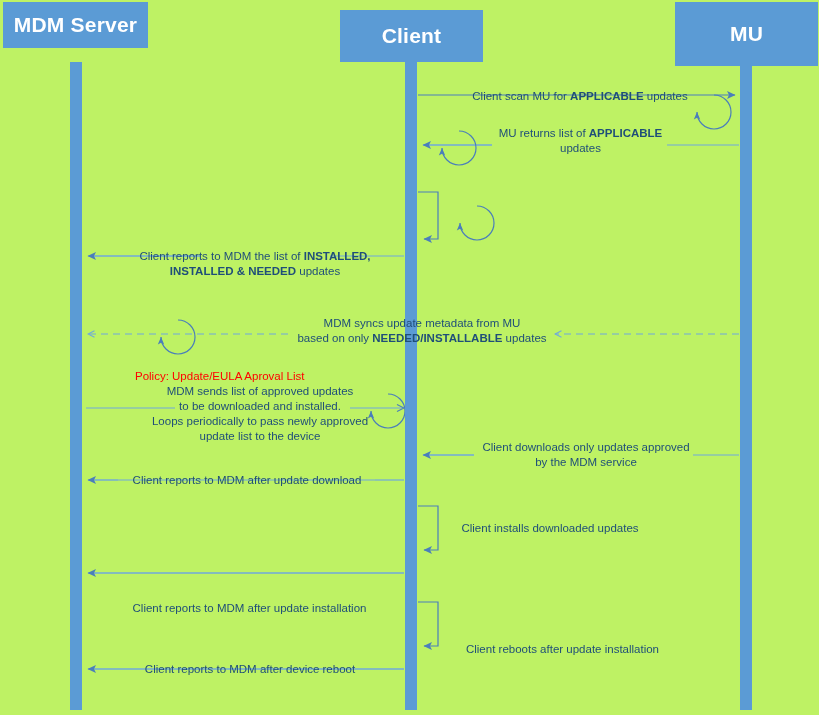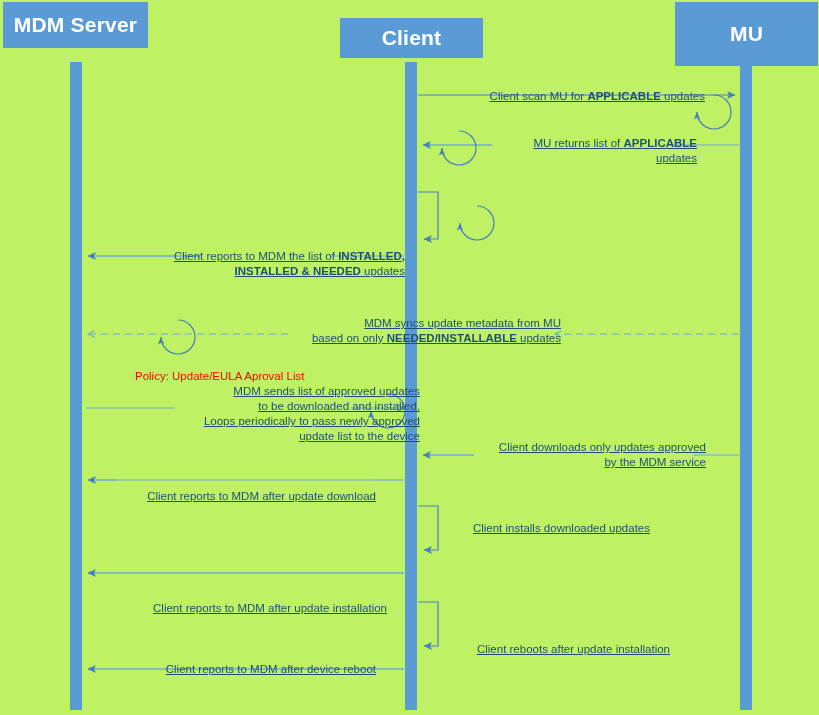--- a/index.html
+++ b/index.html
@@ -33,23 +33,22 @@
     color: #ffffff;
     font-size: 21px;
     font-weight: bold;
     letter-spacing: 0.2px;
   }
   .msg-label {
     position: absolute;
     color: #1F4E79;
     font-size: 11.5px;
     line-height: 15px;
-    text-align: right;
+    text-align: center;
     white-space: pre-line;
-    text-decoration: underline;
   }
   .msg-label b { font-weight: bold; }
   .policy-title {
     position: absolute;
     color: #FF0000;
     font-size: 11.5px;
     line-height: 15px;
     text-align: left;
     white-space: nowrap;
   }
@@ -139,43 +138,43 @@
     </g>
 
     <g>
       <line x1="404" y1="669" x2="88" y2="669" stroke="#6FA8DC" stroke-width="1.3" marker-end="url(#arrowSolid)"></line>
     </g>
   </svg>
 
   <div class="actor-box" style="left:3px; top:2px; width:145px; height:46px;">
     <span>MDM Server</span>
   </div>
-  <div class="actor-box" style="left:340px; top:18px; width:143px; height:40px;">
+  <div class="actor-box" style="left:340px; top:10px; width:143px; height:52px;">
     <span>Client</span>
   </div>
   <div class="actor-box" style="left:675px; top:2px; width:143px; height:64px;">
     <span>MU</span>
   </div>
 
   <div class="msg-label" style="left:455px; top:89px; width:250px;">Client scan MU for <b>APPLICABLE</b> updates</div>
 
-  <div class="msg-label" style="left:512px; top:126px; width:185px;margin-top:10px;">MU returns list of <b>APPLICABLE</b><br>updates</div>
+  <div class="msg-label" style="left:488px; top:126px; width:185px;">MU returns list of <b>APPLICABLE</b><br>updates</div>
 
 
   <div class="msg-label" style="left:105px; top:249px; width:300px;">Client reports to MDM the list of <b>INSTALLED,</b><br><b>INSTALLED &amp; NEEDED</b> updates</div>
 
   <div class="msg-label" style="left:283px; top:316px; width:278px;">MDM syncs update metadata from MU<br>based on only <b>NEEDED/INSTALLABLE</b> updates</div>
 
   <div class="policy-title" style="left:135px; top:369px; width:250px;">Policy: Update/EULA Aproval List</div>
 
   <div class="msg-label" style="left:100px; top:384px; width:320px;">MDM sends list of approved updates<br>to be downloaded and installed.<br>Loops periodically to pass newly approved<br>update list to the device</div>
 
   <div class="msg-label" style="left:466px; top:440px; width:240px;">Client downloads only updates approved<br>by the MDM service</div>
 
-  <div class="msg-label" style="left:118px; top:473px; width:258px;margin-top:16px;">Client reports to MDM after update download</div>
+  <div class="msg-label" style="left:118px; top:473px; width:258px;">Client reports to MDM after update download</div>
 
   <div class="msg-label" style="left:450px; top:521px; width:200px;">Client installs downloaded updates</div>
 
   <div class="msg-label" style="left:112px; top:566px; width:275px;margin-top:35px;">Client reports to MDM after update installation</div>
 
   <div class="msg-label" style="left:455px; top:617px; width:215px;margin-top:25px;">Client reboots after update installation</div>
 
   <div class="msg-label" style="left:124px; top:662px; width:252px;">Client reports to MDM after device reboot</div>
 
 </div>

